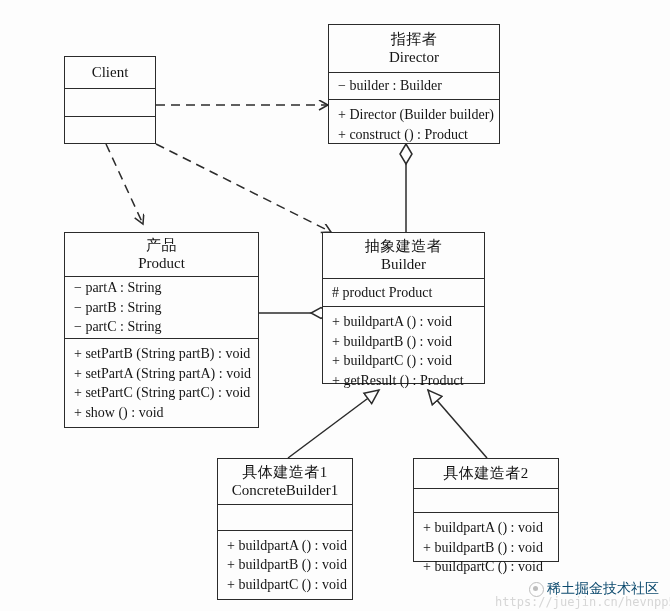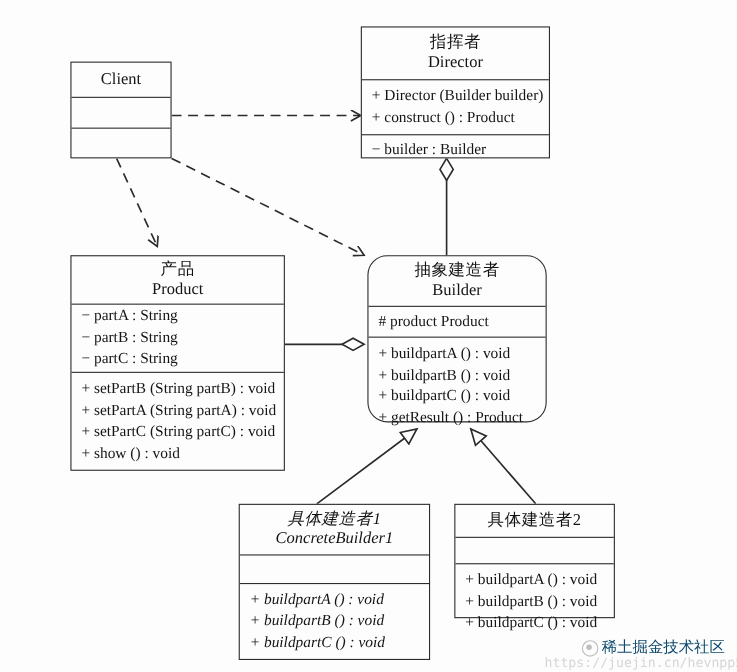--- a/index.html
+++ b/index.html
@@ -158,26 +158,26 @@
     </div>
     <div class="compartment empty-comp" style="height:28px;"></div>
     <div class="compartment empty-comp"></div>
   </div>
 
   <div class="uml-box" style="left:328px; top:24px; width:172px; height:120px;">
     <div class="compartment title-comp" style="height:48px;">
       <div class="cn-name">指挥者</div>
       <div class="en-name">Director</div>
     </div>
+    <div class="compartment members" style="height:27px;">
+      <div class="member">− builder : Builder</div>
+    </div>
     <div class="compartment members">
       <div class="member">+ Director (Builder builder)</div>
       <div class="member">+ construct () : Product</div>
-    </div>
-    <div class="compartment members" style="height:27px;">
-      <div class="member">− builder : Builder</div>
     </div>
   </div>
 
   <div class="uml-box" style="left:64px; top:232px; width:195px; height:196px;">
     <div class="compartment title-comp" style="height:44px;">
       <div class="cn-name">产品</div>
       <div class="en-name">Product</div>
     </div>
     <div class="compartment members" style="height:62px;">
       <div class="member">− partA : String</div>
@@ -185,37 +185,37 @@
       <div class="member">− partC : String</div>
     </div>
     <div class="compartment members">
       <div class="member">+ setPartB (String partB) : void</div>
       <div class="member">+ setPartA (String partA) : void</div>
       <div class="member">+ setPartC (String partC) : void</div>
       <div class="member">+ show () : void</div>
     </div>
   </div>
 
-  <div class="uml-box" style="left:334px; top:232px; width:163px; height:152px;border-radius:18px;">
+  <div class="uml-box" style="left:322px; top:232px; width:163px; height:152px;">
     <div class="compartment title-comp" style="height:46px;">
       <div class="cn-name">抽象建造者</div>
       <div class="en-name">Builder</div>
     </div>
     <div class="compartment members" style="height:28px;">
       <div class="member"># product Product</div>
     </div>
     <div class="compartment members">
       <div class="member">+ buildpartA () : void</div>
       <div class="member">+ buildpartB () : void</div>
       <div class="member">+ buildpartC () : void</div>
       <div class="member">+ getResult () : Product</div>
     </div>
   </div>
 
-  <div class="uml-box" style="left:217px; top:458px; width:174px; height:142px;font-style:italic;">
+  <div class="uml-box" style="left:217px; top:458px; width:136px; height:142px;">
     <div class="compartment title-comp" style="height:46px;">
       <div class="cn-name">具体建造者1</div>
       <div class="en-name">ConcreteBuilder1</div>
     </div>
     <div class="compartment empty-comp" style="height:32px;"></div>
     <div class="compartment members">
       <div class="member">+ buildpartA () : void</div>
       <div class="member">+ buildpartB () : void</div>
       <div class="member">+ buildpartC () : void</div>
     </div>

